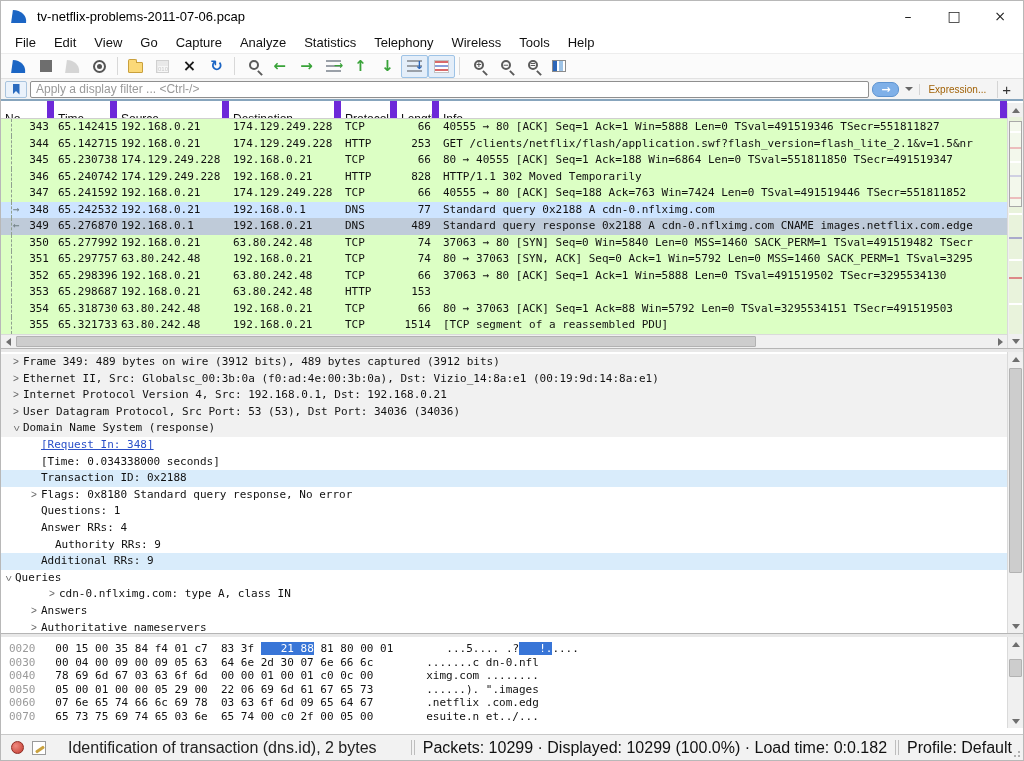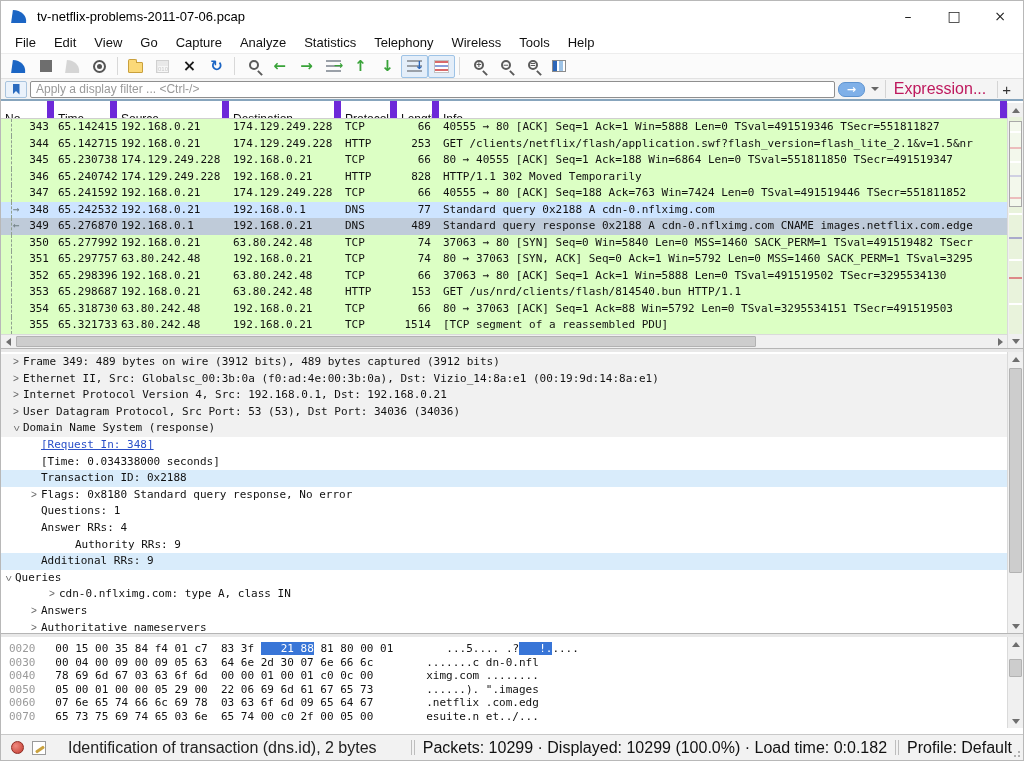--- a/index.html
+++ b/index.html
@@ -58,21 +58,21 @@
     display:flex; align-items:center; justify-content:center; }
   .flag { width:7px; height:11px; background:#2a6bbf; clip-path:polygon(0 0,100% 0,100% 100%,50% 68%,0 100%); }
   .finput { flex:1; height:17px; border:1px solid #8f8f8f; border-radius:2px; background:#fff;
     font-size:12px; padding:0 5px; color:#333; font-family:"Liberation Sans",sans-serif; }
   .finput::placeholder { color:#9a9a9a; }
   .fapply { width:27px; height:15px; background:#7fb0e8; border:1px solid #5e93cf; border-radius:7px;
     color:#fff; display:flex; align-items:center; justify-content:center; font-size:11px; font-weight:bold;
     font-family:"DejaVu Sans",sans-serif; }
   .fcaret { width:14px; height:15px; display:flex; align-items:center; justify-content:center; }
   .fcaret::after { content:""; border:4px solid transparent; border-top-color:#666; margin-top:4px; }
-  .fexpr { font-size:16px; color:#be185d; padding:0 8px; border-left:1px solid #d4d4d4; }
+  .fexpr { font-size:10px; color:#a16207; padding:0 8px; border-left:1px solid #d4d4d4; }
   .fplus { font-size:15px; color:#333; padding:0 8px 0 4px; border-left:1px solid #d4d4d4; }
 
   
   .plist { position:relative; flex:none; height:248px; border-bottom:1px solid #b5b5b5; }
   .lgrid { display:grid; grid-template-columns:53px 63px 112px 112px 56px 42px 1fr; }
   .lheader { height:18px; border-bottom:1px solid #cfcfcf; font-size:12px; background:#fff; padding-right:16px; }
   .hcell { padding:11px 0 0 4px; border-right:7px solid #6d28d9; overflow:hidden; white-space:nowrap; }
   .rows-wrap { position:absolute; top:18px; left:0; right:16px; bottom:14px; overflow:hidden;
     font-family:"DejaVu Sans Mono","Liberation Mono",monospace; font-size:11px; }
   .prow { height:16.5px; line-height:16.5px; white-space:nowrap; }
@@ -354,21 +354,20 @@
           <div class="pcell c-len">66</div>
           <div class="pcell">37063 → 80 [ACK] Seq=1 Ack=1 Win=5888 Len=0 TSval=491519502 TSecr=3295534130</div>
         </div>
         <div class="prow lgrid" style="background: rgb(220, 255, 196);">
           <div class="pcell c-no">353</div>
           <div class="pcell">65.298687</div>
           <div class="pcell">192.168.0.21</div>
           <div class="pcell">63.80.242.48</div>
           <div class="pcell">HTTP</div>
           <div class="pcell c-len">153</div>
-          <div class="pcell">GET /us/nrd/clients/flash/814540.bun HTTP/1.1</div>
         </div>
         <div class="prow lgrid" style="background: rgb(220, 255, 196);">
           <div class="pcell c-no">354</div>
           <div class="pcell">65.318730</div>
           <div class="pcell">63.80.242.48</div>
           <div class="pcell">192.168.0.21</div>
           <div class="pcell">TCP</div>
           <div class="pcell c-len">66</div>
           <div class="pcell">80 → 37063 [ACK] Seq=1 Ack=88 Win=5792 Len=0 TSval=3295534151 TSecr=491519503</div>
         </div>
@@ -455,21 +454,21 @@
           <span>Flags: 0x8180 Standard query response, No error</span>
         </div>
         <div class="drow" style="padding-left: 26px;">
           <span class="exp"></span>
           <span>Questions: 1</span>
         </div>
         <div class="drow" style="padding-left: 26px;">
           <span class="exp"></span>
           <span>Answer RRs: 4</span>
         </div>
-        <div class="drow" style="padding-left: 40px; margin-left: 20px;">
+        <div class="drow" style="padding-left: 40px;">
           <span class="exp"></span>
           <span>Authority RRs: 9</span>
         </div>
         <div class="drow hl" style="padding-left: 26px;">
           <span class="exp"></span>
           <span>Additional RRs: 9</span>
         </div>
         <div class="drow" style="">
           <span class="exp open">&gt;</span>
           <span>Queries</span>

